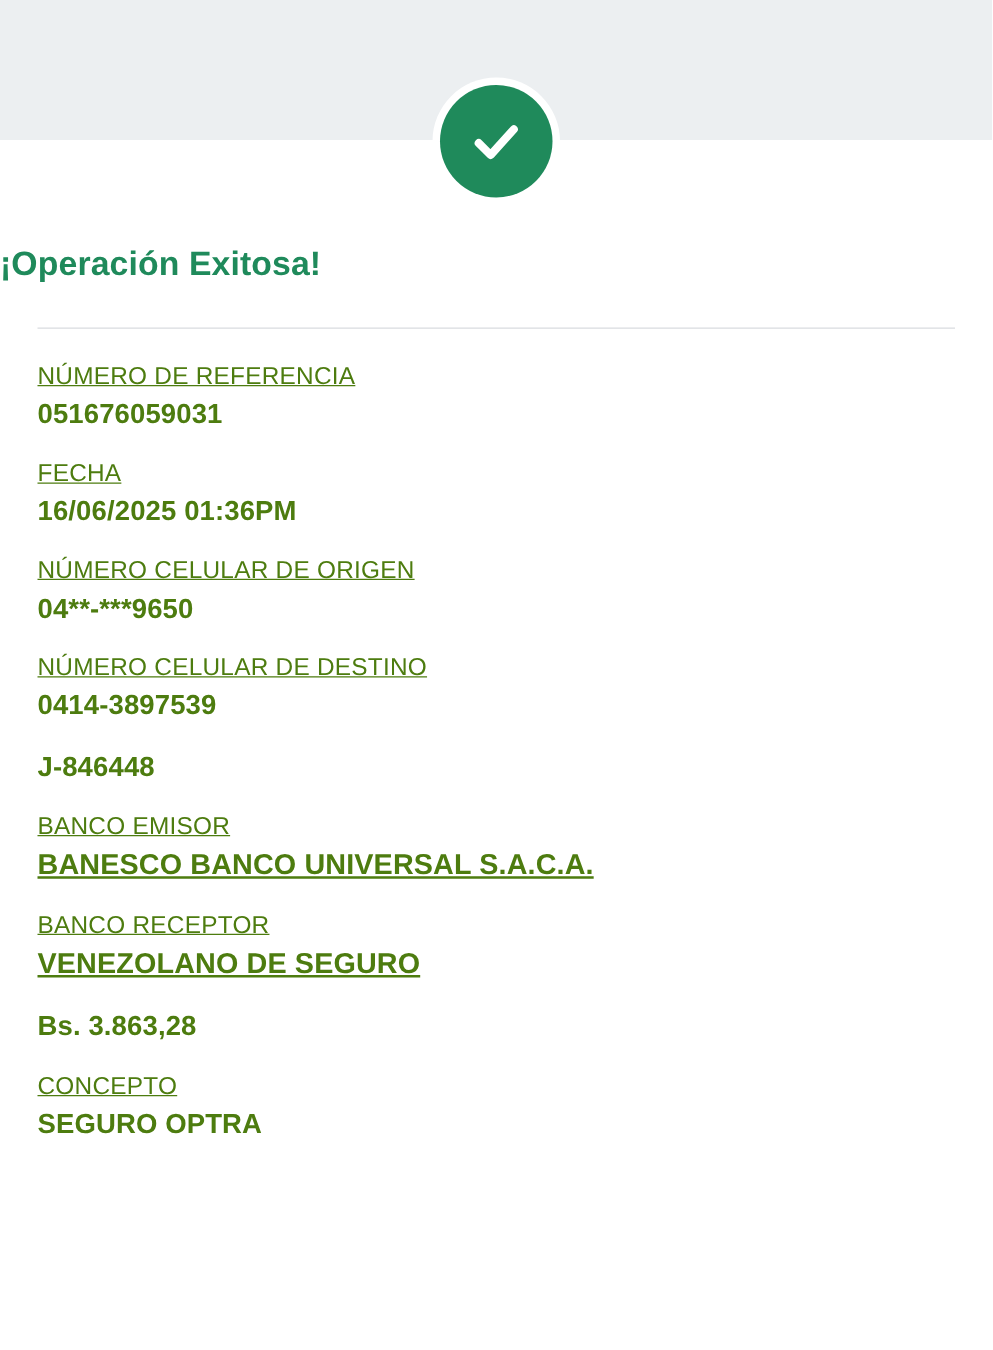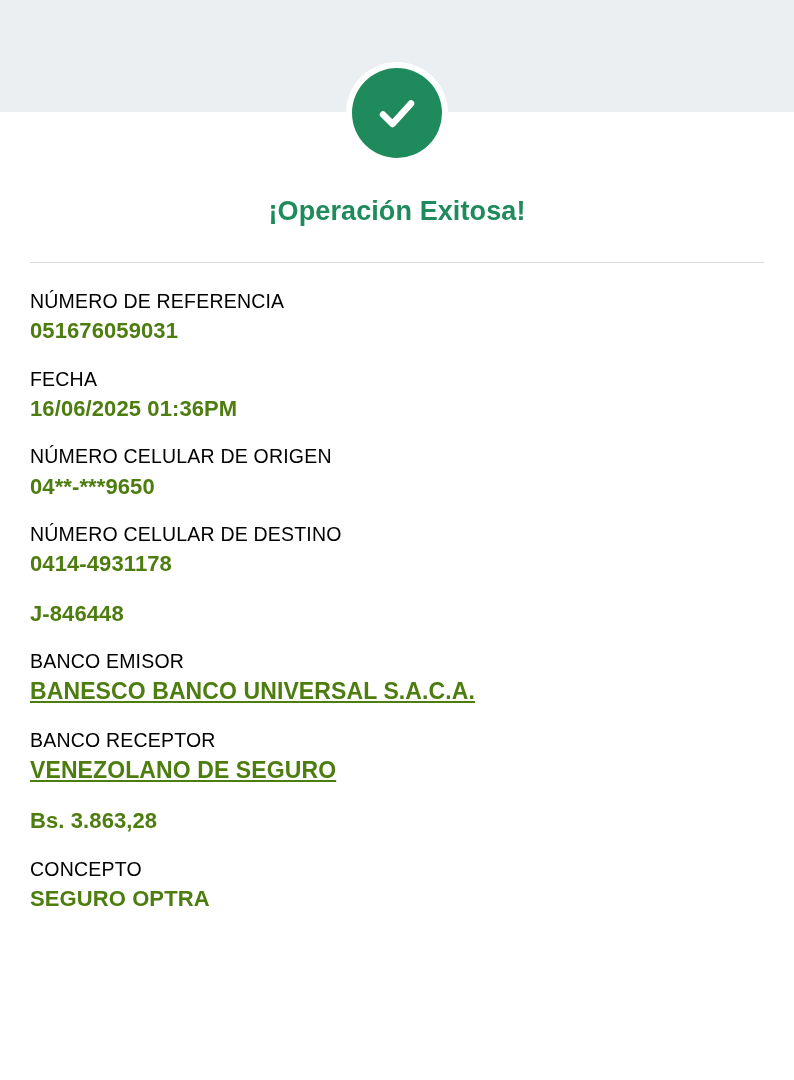--- a/index.html
+++ b/index.html
@@ -44,21 +44,21 @@
     align-items: center;
     justify-content: center;
     box-shadow: 0 0 0 6px #ffffff;
   }
   .check-circle svg { display: block; }
   .headline {
     position: absolute;
     top: 196px;
     left: 0;
     width: 794px;
-    text-align: center;
+    text-align: left;
     color: #1f8a5b;
     font-size: 27px;
     font-weight: 600;
     letter-spacing: 0.1px;
   }
   .divider {
     position: absolute;
     top: 262px;
     left: 30px;
     width: 734px;
@@ -67,25 +67,26 @@
   }
   .fields {
     position: absolute;
     top: 288px;
     left: 30px;
     width: 734px;
   }
   .field { margin-bottom: 19px; }
   .field:last-child { margin-bottom: 16px; }
   .field-label {
-    color: #000000;
+    color: #4d7c0f;
     font-size: 19.5px;
     font-weight: 400;
     letter-spacing: 0.2px;
     line-height: 1.35;
+    text-decoration: underline;
   }
   .field-value {
     color: #4d7c0f;
     font-size: 22px;
     font-weight: 700;
     letter-spacing: 0.1px;
     line-height: 1.38;
     margin-top: 2px;
   }
   .field-value.large {
@@ -124,21 +125,21 @@
       <div class="field-value">16/06/2025 01:36PM</div>
     </div>
 
     <div class="field">
       <div class="field-label">NÚMERO CELULAR DE ORIGEN</div>
       <div class="field-value">04**-***9650</div>
     </div>
 
     <div class="field">
       <div class="field-label">NÚMERO CELULAR DE DESTINO</div>
-      <div class="field-value">0414-4931178</div>
+      <div class="field-value">0414-3897539</div>
     </div>
 
     <div class="field">
       <div class="field-value">J-846448</div>
     </div>
 
     <div class="field">
       <div class="field-label">BANCO EMISOR</div>
       <div class="field-value large">BANESCO BANCO UNIVERSAL S.A.C.A.</div>
     </div>

